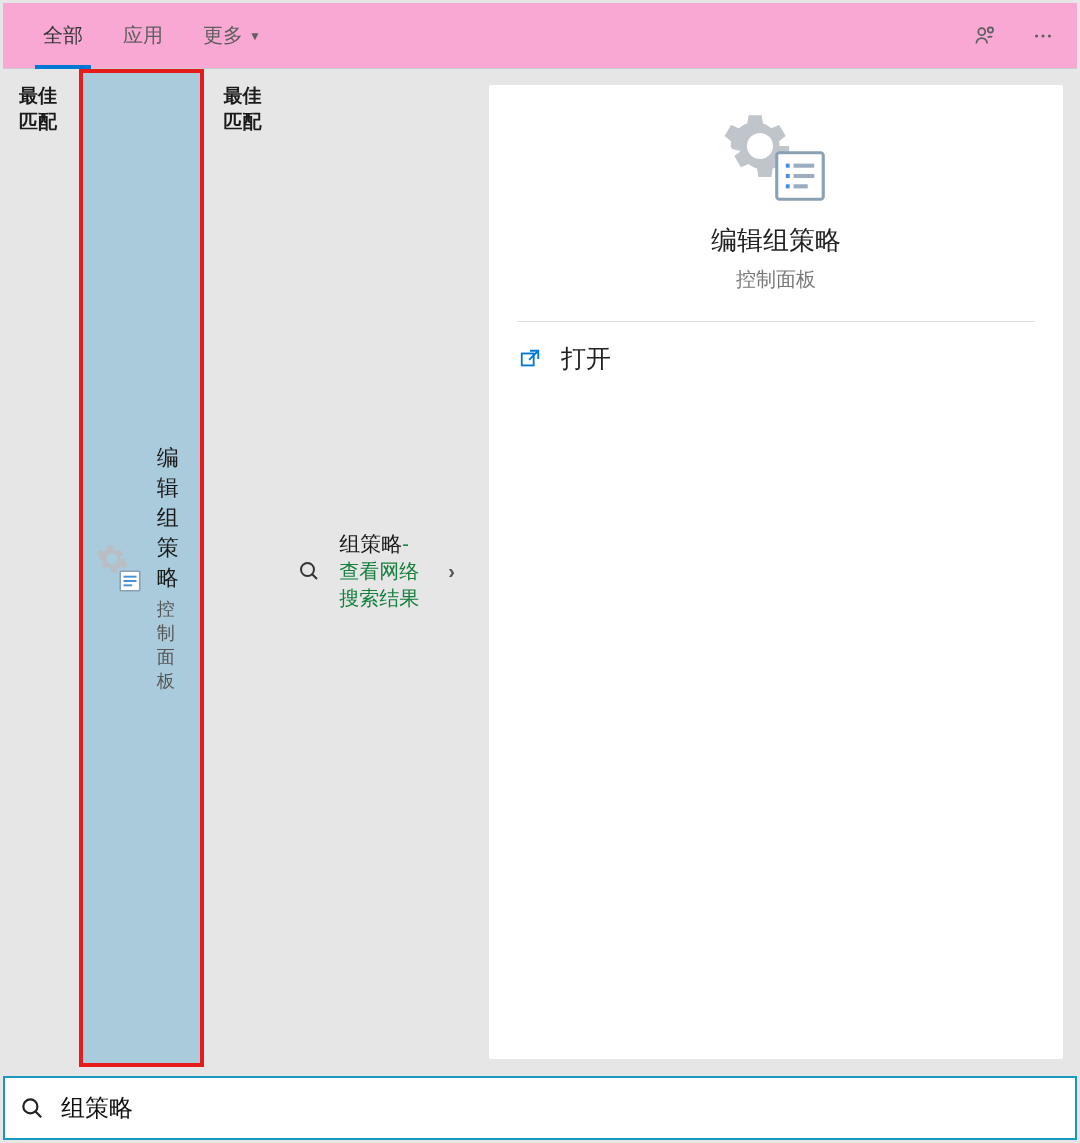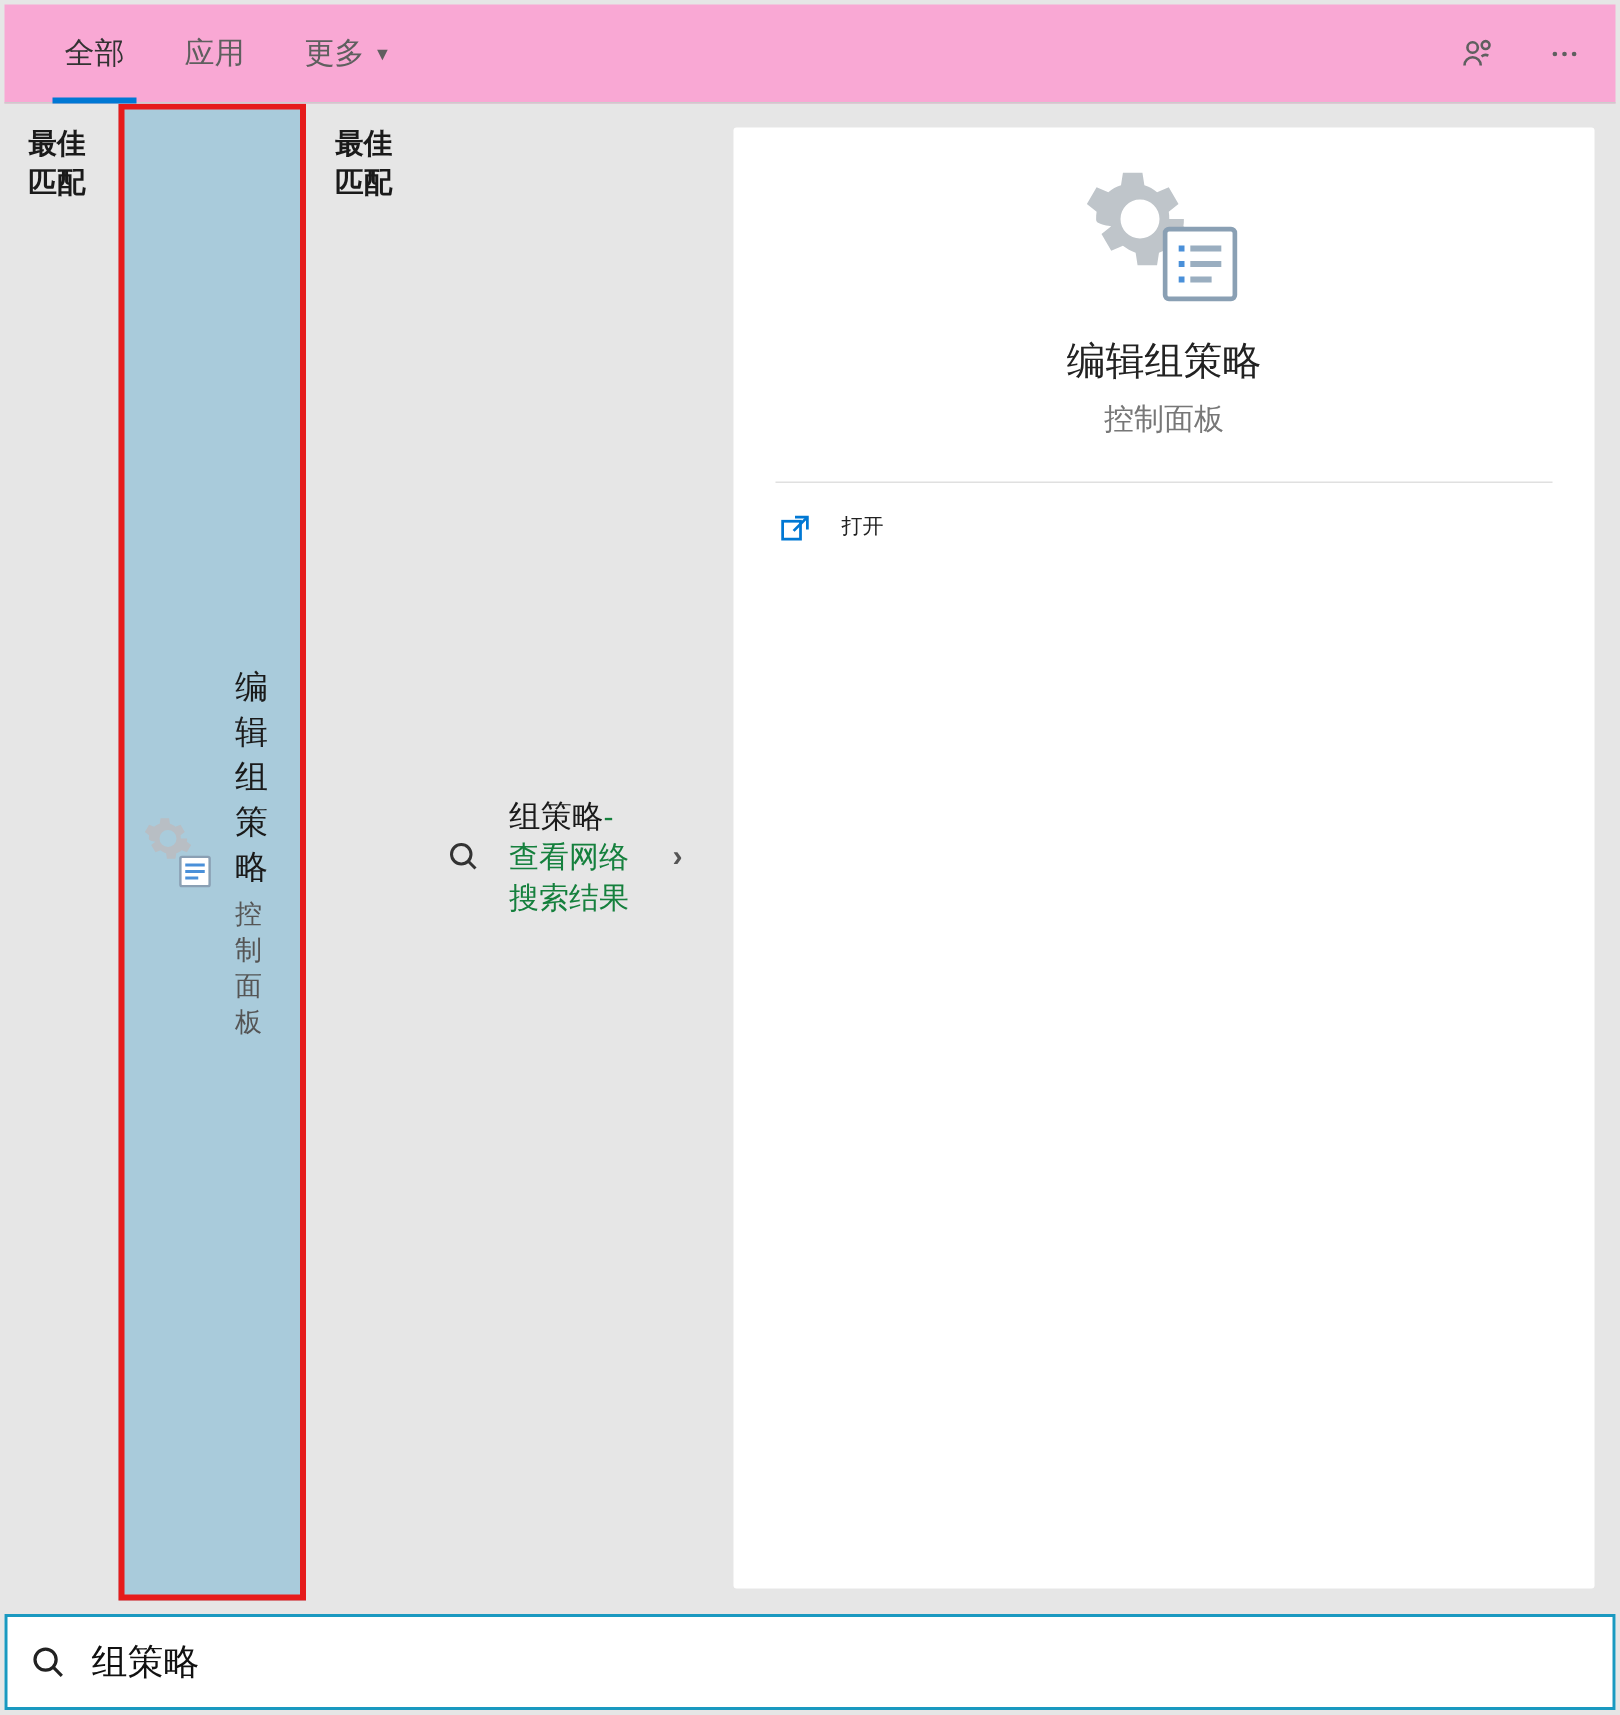--- a/index.html
+++ b/index.html
@@ -147,25 +147,25 @@
       margin-bottom: 16px;
     }
     .gear-doc-big { position: relative; width: 110px; height: 100px; }
     .gear-big { position: absolute; left: 0; top: 0; color: #bfc5ca; }
     .doc-big { position: absolute; right: 0; bottom: 0; }
     .detail-title { text-align: center; font-size: 26px; color: #222; margin-bottom: 8px; }
     .detail-sub { text-align: center; font-size: 20px; color: #777; margin-bottom: 28px; }
     .hr { height: 1px; background: #e0e0e0; margin: 0 28px; }
     .open-row {
       display: flex;
-      align-items: flex-start;
+      align-items: center;
       gap: 20px;
       padding: 20px 30px;
       cursor: pointer;
-      font-size: 14px;
+      font-size: 25px;
       color: #222;
     }
     .open-icon { color: #0078d4; flex-shrink: 0; }
     .search-bar {
       position: absolute;
       left: 3px;
       right: 3px;
       bottom: 3px;
       height: 64px;
       background: #ffffff;

